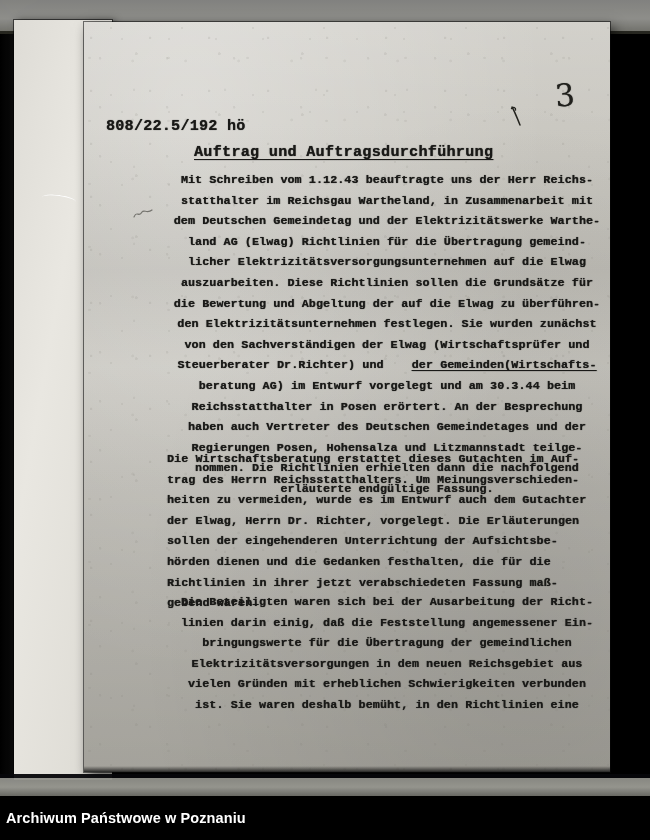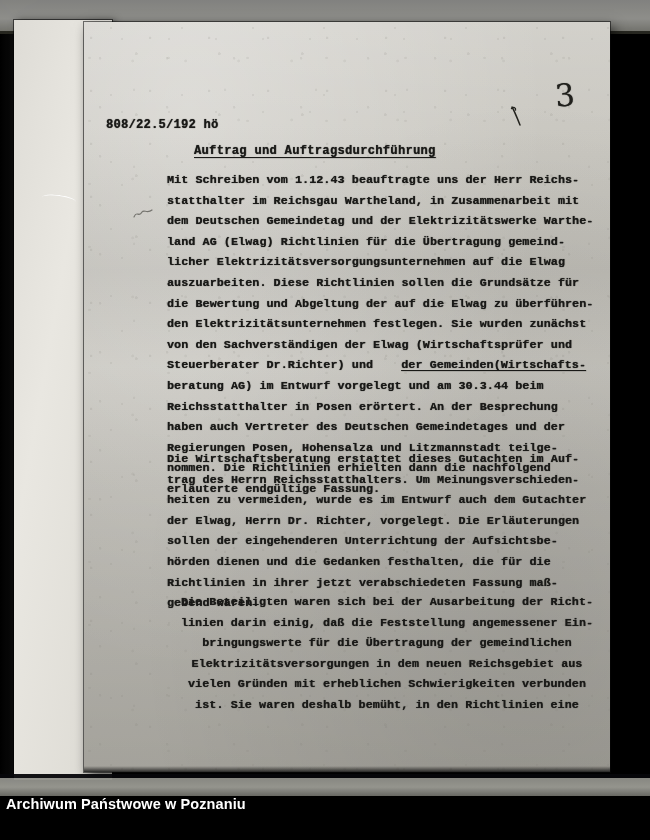--- a/index.html
+++ b/index.html
@@ -130,45 +130,45 @@
     text-shadow:
       0 0 1px rgba(25,25,23,.75),
       .4px .3px .6px rgba(40,40,36,.45);
     white-space: pre;
     -webkit-font-smoothing: none;
   }
 
   .refno {
     left: 22px;
     top: 96px;
-    font-size: 12px;
+    font-size: 15px;
     letter-spacing: .3px;
   }
 
   .heading {
     left: 110px;
     top: 122px;
-    font-size: 12px;
+    font-size: 15px;
     letter-spacing: .35px;
     text-decoration: underline;
     text-underline-offset: 2.5px;
     text-decoration-thickness: 1.2px;
   }
 
   .para {
     left: 83px;
     width: 440px;
     font-size: 11.6px;
     line-height: 20.6px;
     letter-spacing: .15px;
   }
   .para .ln { display: block; white-space: pre; }
   .para .ul { text-decoration: underline; text-underline-offset: 2px; text-decoration-thickness: 1px; margin-left: 21px; }
 
-  .p1 { top: 148px; }
+  .p1 { top: 148px; text-align: center; }
   .p2 { top: 427px; }
   .p3 { top: 570px; text-align: center; }
 
   
   .hand {
     position: absolute;
     color: #20201c;
     font-family: "DejaVu Serif", "Liberation Serif", serif;
     pointer-events: none;
   }
@@ -196,21 +196,21 @@
 
   
   .footer {
     position: absolute;
     left: 0;
     bottom: 0;
     width: 555px;
     height: 44px;
     background: #000;
     display: flex;
-    align-items: flex-start;
+    align-items: center;
   }
   .footer .credit {
     color: #fff;
     font-family: "Liberation Sans", sans-serif;
     font-size: 14.5px;
     font-weight: 700;
     letter-spacing: .1px;
     padding-left: 6px;
   }
 

